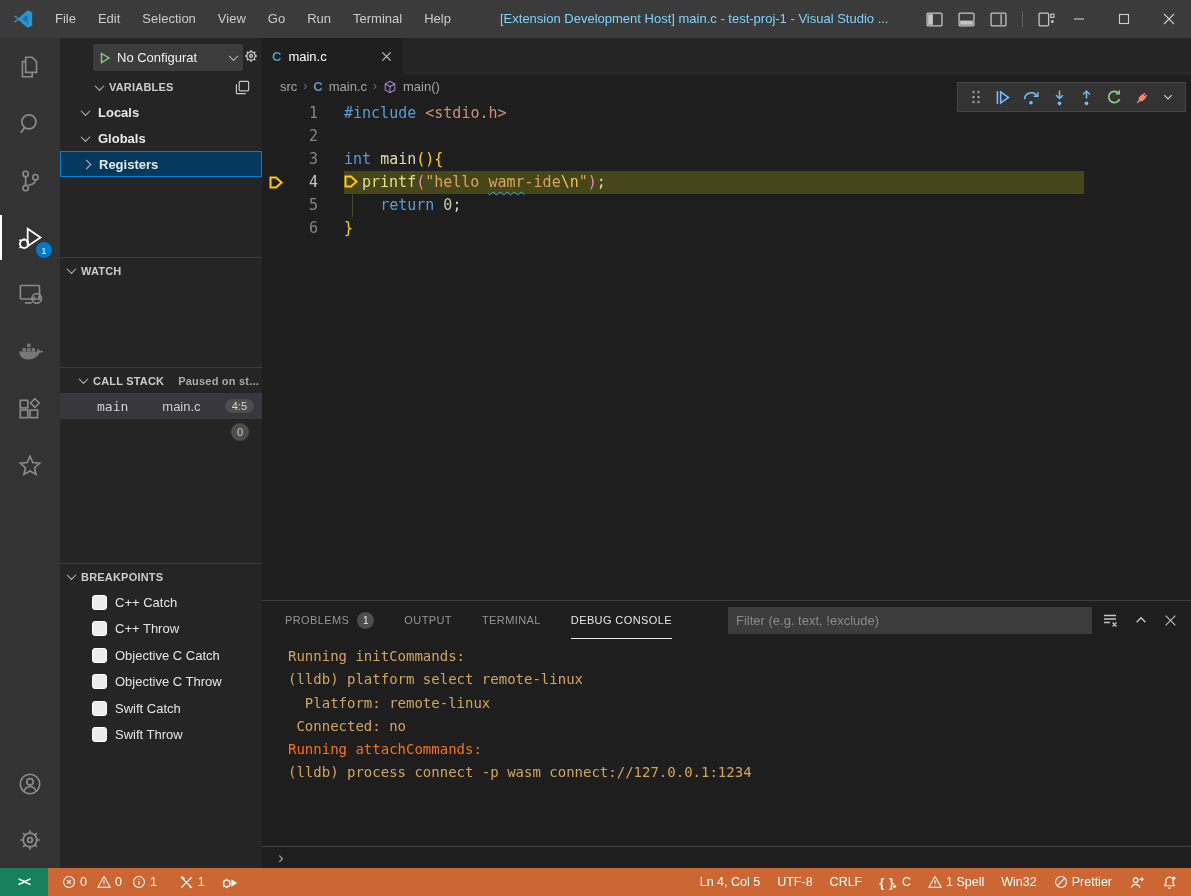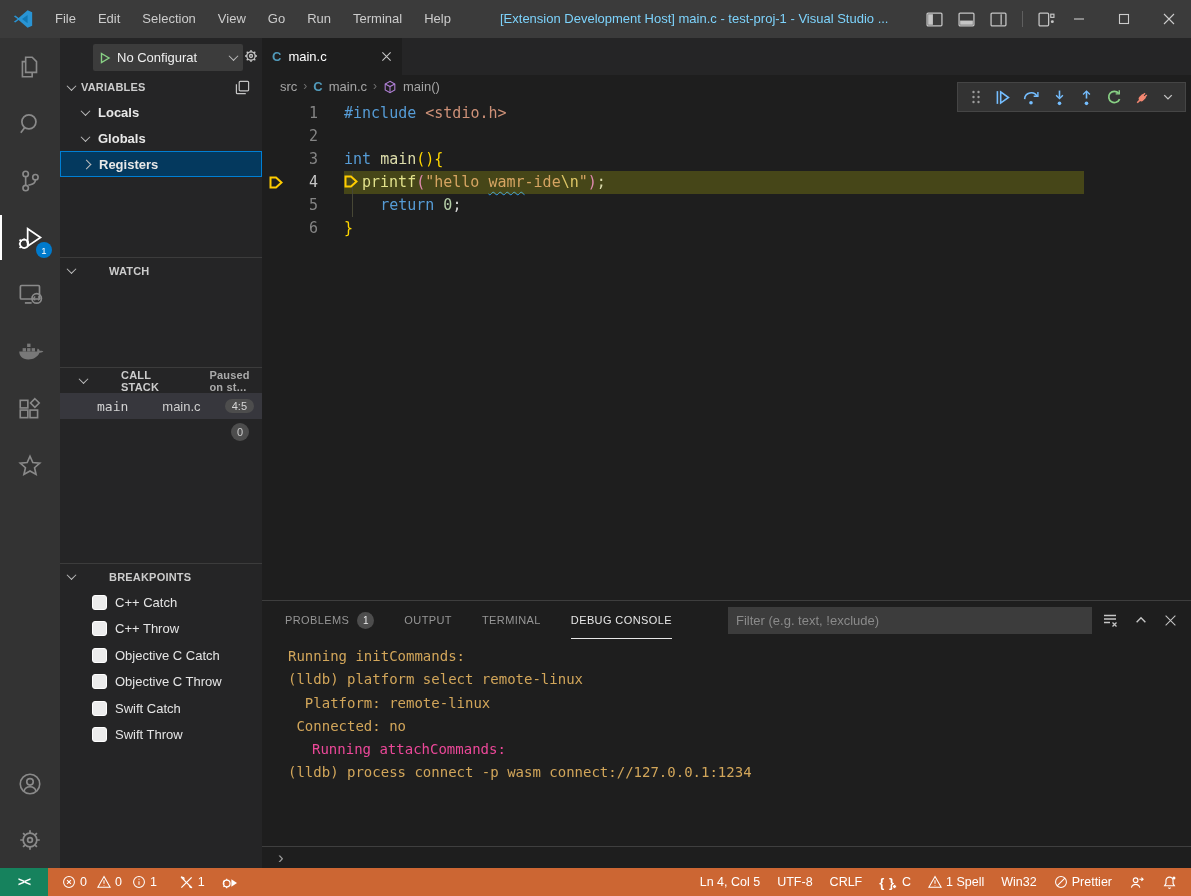--- a/index.html
+++ b/index.html
@@ -32,21 +32,21 @@
   
   #sidebar { position:absolute; left:60px; top:38px; width:202px; bottom:20px; background:#252526; overflow:hidden; }
   #debug-toolbar-row { position:relative; height:37px; }
   #config-dropdown { position:absolute; left:33px; top:6px; width:150px; height:27px; background:#3c3c3c;
     border-radius:2px; display:flex; align-items:center; padding:0 6px; }
   #config-dropdown .lbl { font-size:13px; color:#efefef; margin-left:6px; white-space:nowrap; overflow:hidden; flex:1; }
   #sidebar-gear { position:absolute; right:3px; top:10px; }
   .section-header { height:24px; display:flex; align-items:center; font-size:11px; font-weight:bold;
     color:#cccccc; letter-spacing:.2px; position:relative; }
   .section-header .chev { margin:0 6px 0 8px; }
-  .sec-border { border-top:1px solid #3c3c3c;gap:28px; }
+  .sec-border { border-top:1px solid #3c3c3c; }
   .chev { width:7px; height:7px; border-right:1.4px solid #bdbdbd; border-bottom:1.4px solid #bdbdbd;
     display:inline-block; flex:none; }
   .chev.down { transform:rotate(45deg) translate(-1px,-1px); }
   .chev.right { transform:rotate(-45deg); }
   .tree-row { height:26px; display:flex; align-items:center; font-size:13px; font-weight:bold; color:#e8e8e8; }
   .tree-row .chev { margin:0 9px 0 22px; }
   .tree-row.selected { background:#04395e; border:1px solid #007fd4; }
   #variables-rows { }
   .hdr-note { font-size:11px; font-weight:bold; color:#ababab; margin-left:14px; }
   #stack-frame-row { height:26px; background:#37373d; display:flex; align-items:center; font-size:13px; }
@@ -260,21 +260,21 @@
       <span class="lbl">No Configurat</span>
       <span class="chev down"></span>
     </div>
     <svg id="sidebar-gear" width="16" height="16" viewBox="0 0 24 24" fill="none" stroke="#c5c5c5" stroke-width="2">
         <circle cx="12" cy="12" r="6.3"></circle>
         <circle cx="12" cy="12" r="2.2"></circle>
         <path d="M12 3v3M12 18v3M3 12h3M18 12h3M5.6 5.6l2.2 2.2M16.2 16.2l2.2 2.2M18.4 5.6l-2.2 2.2M7.8 16.2l-2.2 2.2"></path>
       </svg>
   </div>
 
-  <div class="section-header" style="height:24px;">
+  <div class="section-header" style="height:24px;padding-left:28px;">
     <span class="chev down"></span>
     <span>VARIABLES</span>
     <svg style="position:absolute;right:12px;top:5px;" width="15" height="15" viewBox="0 0 16 16" fill="none" stroke="#c5c5c5" stroke-width="1.3">
         <rect x="4.5" y="1.5" width="10" height="10" rx="1"></rect>
         <path d="M11.5 14.5h-9a1 1 0 0 1-1-1v-9"></path>
       </svg>
   </div>
   <div id="variables-rows">
       <div class="tree-row">
         <span class="chev down"></span>
@@ -474,21 +474,21 @@
       </svg>
     <svg width="13" height="13" viewBox="0 0 16 16" stroke="#c5c5c5" stroke-width="1.3">
         <path d="M2 2l12 12M14 2L2 14"></path>
       </svg>
   </div>
   <div id="console-lines">
       <div class="console-line" style="color: rgb(210, 166, 90);">Running initCommands:</div>
       <div class="console-line" style="color: rgb(210, 166, 90);">(lldb) platform select remote-linux</div>
       <div class="console-line" style="color: rgb(210, 166, 90);">  Platform: remote-linux</div>
       <div class="console-line" style="color: rgb(210, 166, 90);"> Connected: no</div>
-      <div class="console-line" style="color: #ec4899; margin-left: 24px;">Running attachCommands:</div>
+      <div class="console-line" style="color: #f97316;">Running attachCommands:</div>
       <div class="console-line" style="color: rgb(210, 166, 90);">(lldb) process connect -p wasm connect://127.0.0.1:1234</div>
     </div>
   <div id="repl-row">
     <span id="repl-chevron">›</span>
   </div>
 </div>
 
 <div id="statusbar">
   <div id="remote-indicator">&gt;&lt;</div>
   <div class="sb-item">

